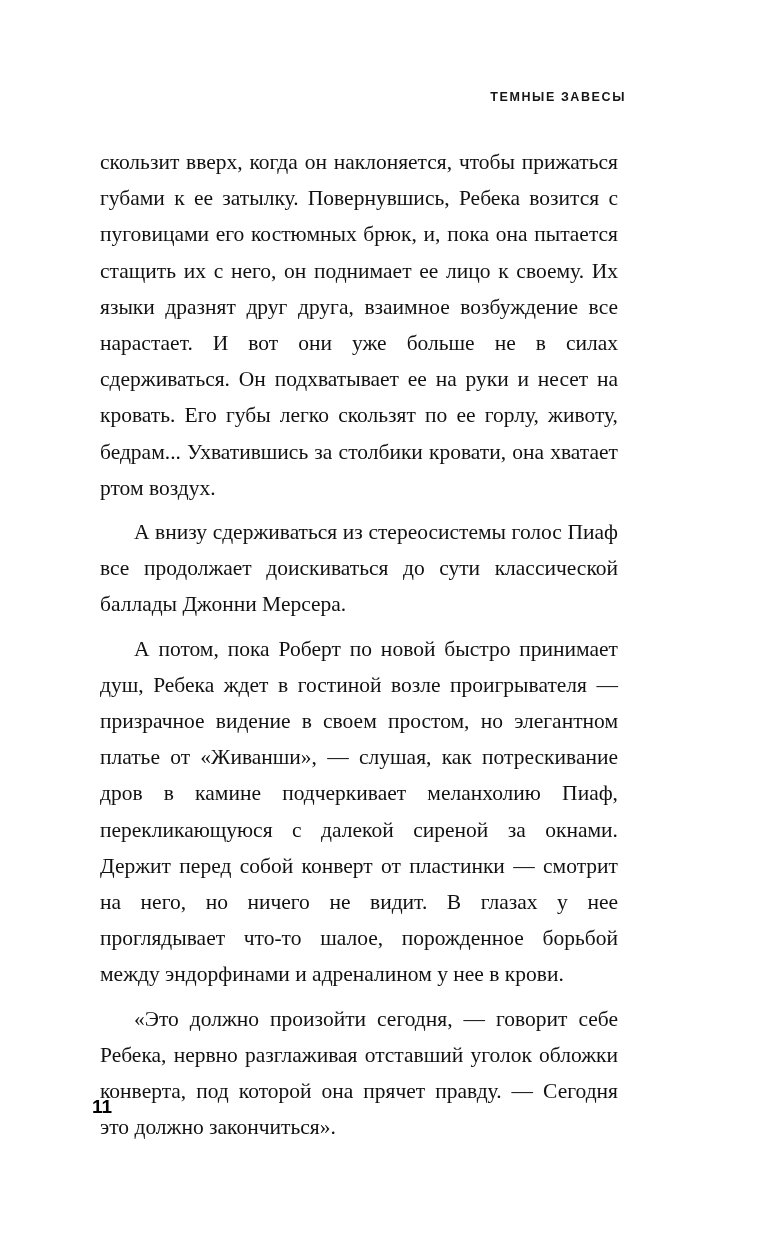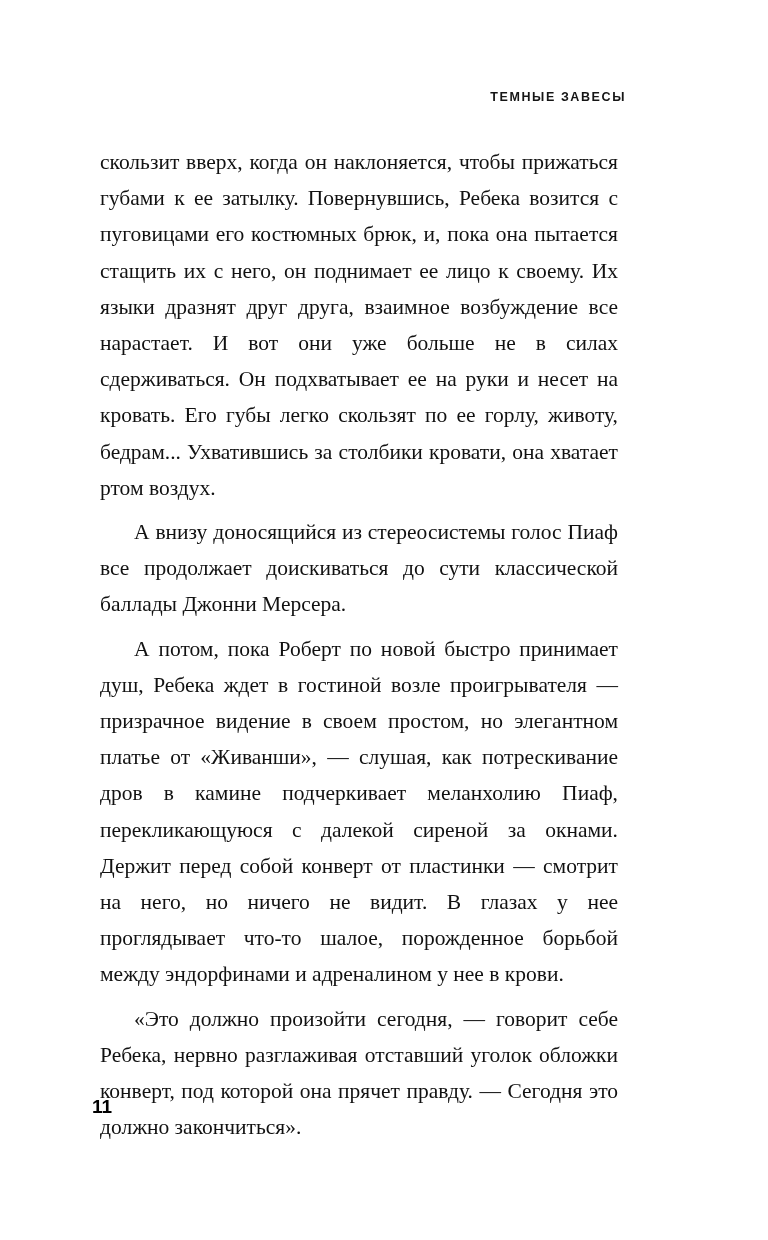--- a/index.html
+++ b/index.html
@@ -65,20 +65,20 @@
 </style>
 </head>
 <body>
 
 <div class="page">
 
   <div class="running-head">ТЕМНЫЕ ЗАВЕСЫ</div>
 
   <div class="text-block">
     <p class="para">скользит вверх, когда он наклоняется, чтобы при­жаться губами к ее затылку. Повернувшись, Ребека возится с пуговицами его костюмных брюк, и, пока она пытается стащить их с него, он под­нимает ее лицо к своему. Их языки дразнят друг друга, взаимное возбуждение все нарастает. И вот они уже больше не в силах сдерживаться. Он под­хватывает ее на руки и несет на кровать. Его губы легко скользят по ее горлу, животу, бедрам... Ух­ватившись за столбики кровати, она хватает ртом воздух.</p>
-    <p class="para indent">А внизу доносящийся из стереосистемы голос Пиаф все продолжает доискиваться до сути клас­сической баллады Джонни Мерсера.</p>
+    <p class="para indent">А внизу сдерживаться из стереосистемы голос Пиаф все продолжает доискиваться до сути клас­сической баллады Джонни Мерсера.</p>
     <p class="para indent">А потом, пока Роберт по новой быстро прини­мает душ, Ребека ждет в гостиной возле проигры­вателя — призрачное видение в своем простом, но элегантном платье от «Живанши», — слушая, как потрескивание дров в камине подчеркивает ме­ланхолию Пиаф, перекликающуюся с далекой си­реной за окнами. Держит перед собой конверт от пластинки — смотрит на него, но ничего не видит. В глазах у нее проглядывает что-то шалое, порож­денное борьбой между эндорфинами и адренали­ном у нее в крови.</p>
-    <p class="para indent">«Это должно произойти сегодня, — говорит себе Ребека, нервно разглаживая отставший уго­лок обложки конверт, под которой она прячет правду. — Сегодня это должно закончиться».</p>
+    <p class="para indent">«Это должно произойти сегодня, — говорит себе Ребека, нервно разглаживая отставший уго­лок обложки конверта, под которой она прячет правду. — Сегодня это должно закончиться».</p>
   </div>
 
   <div class="folio">11</div>
 
 </div>
 
 </body></html>

